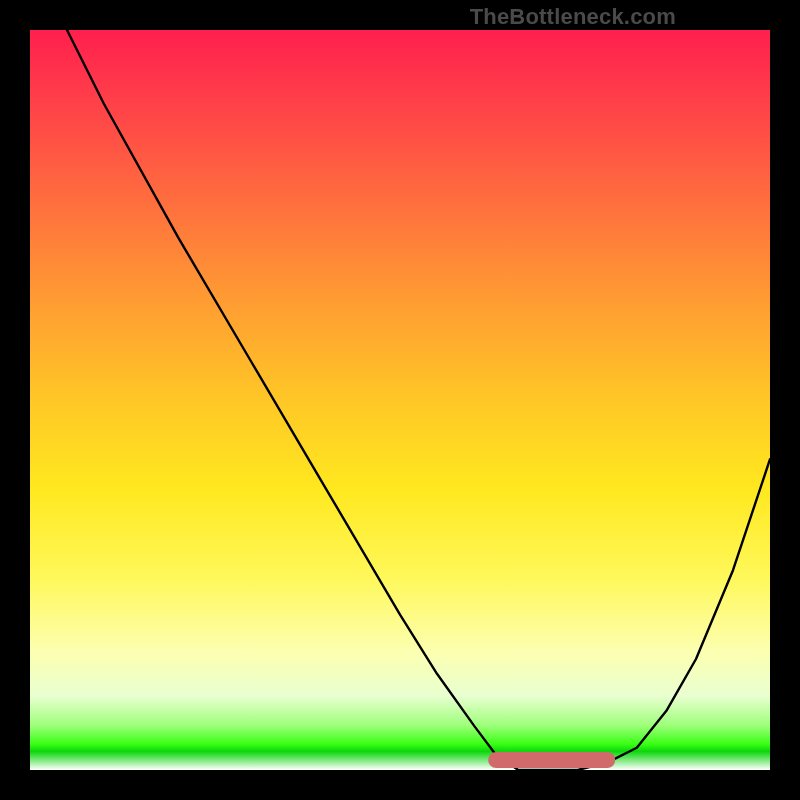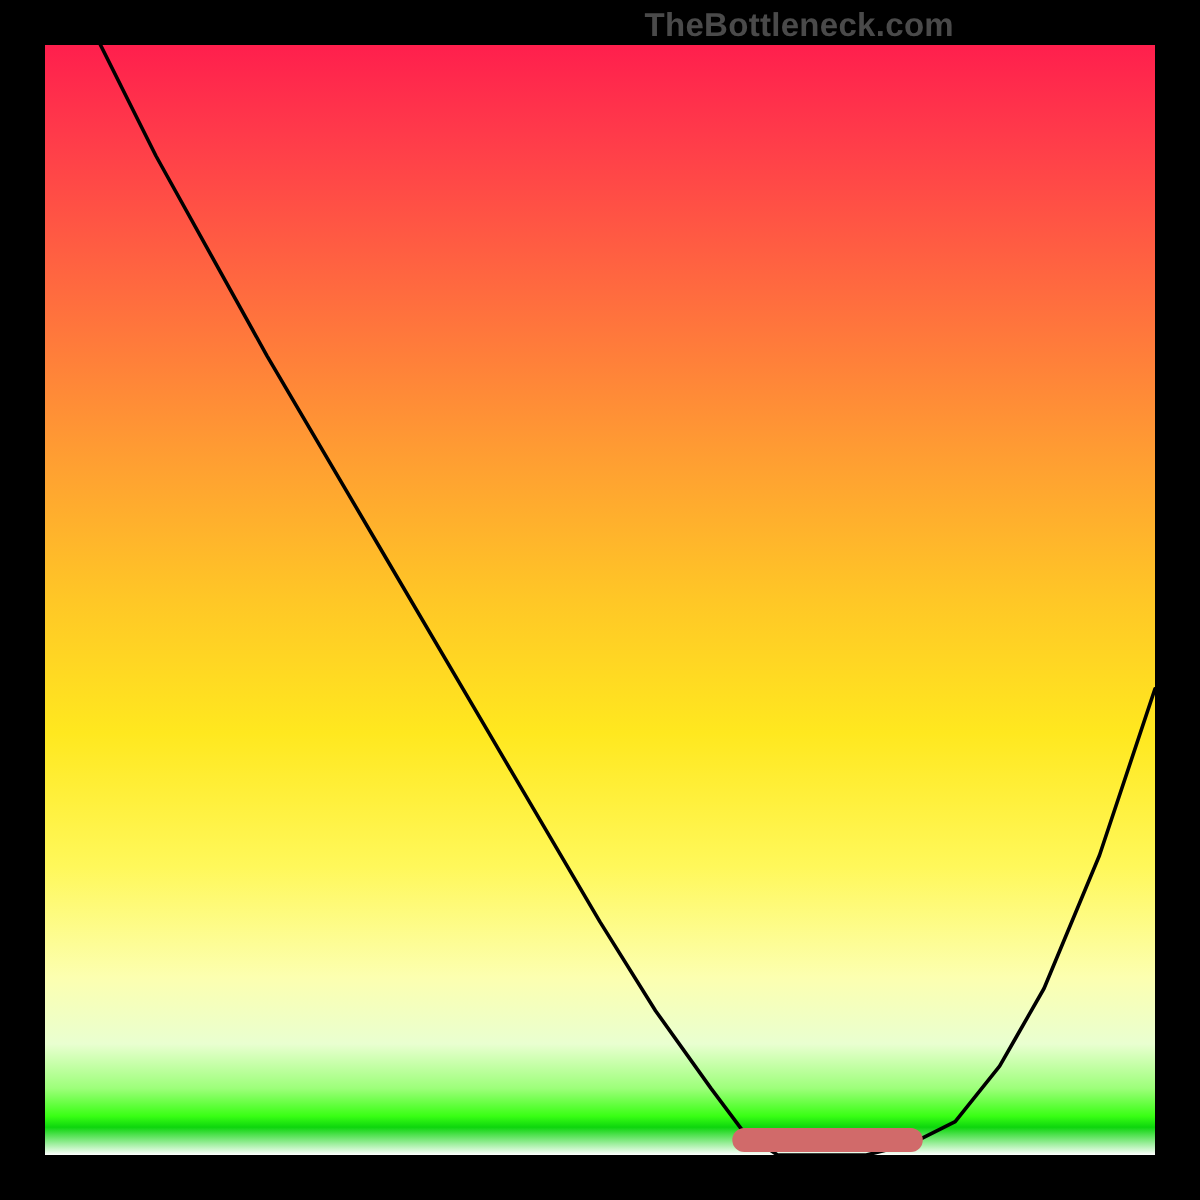--- a/index.html
+++ b/index.html
@@ -9,20 +9,21 @@
     height: 800px;
     background: #000;
     overflow: hidden;
     font-family: Arial, Helvetica, sans-serif;
   }
   .frame {
     position: relative;
     width: 648px;
     height: 800px;
     background: #000;
+    padding-left: 40px;
   }
   .watermark {
     position: absolute;
     top: 4px;
     right: 12px;
     color: #4a4a4a;
     font-size: 22px;
     font-weight: 600;
     letter-spacing: 0.2px;
     z-index: 5;

